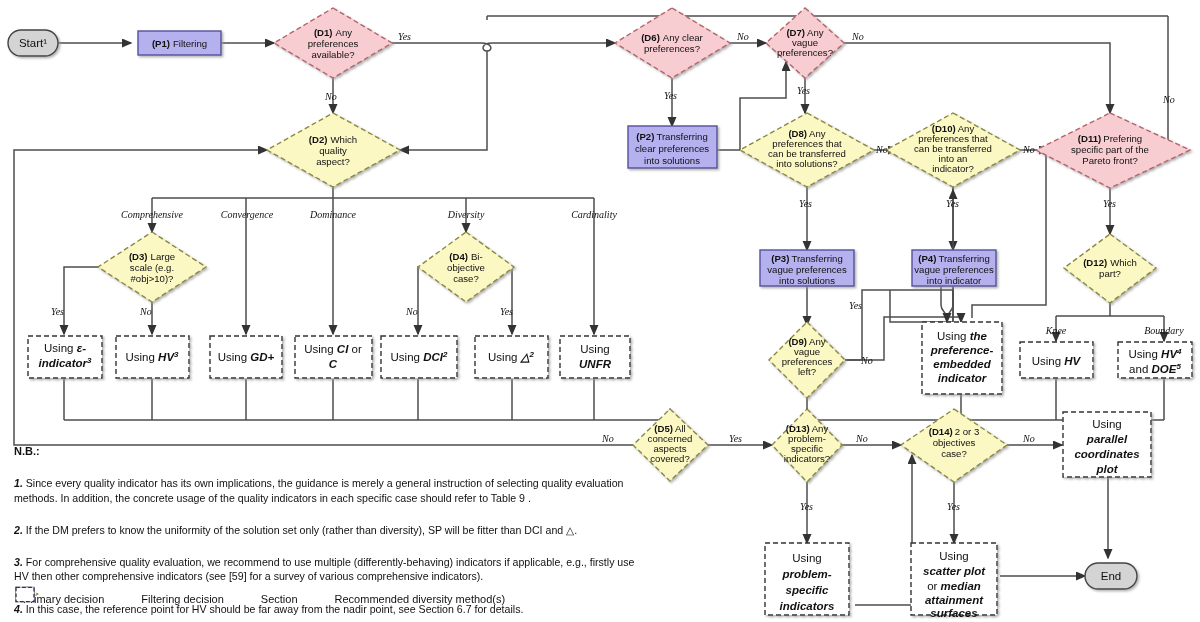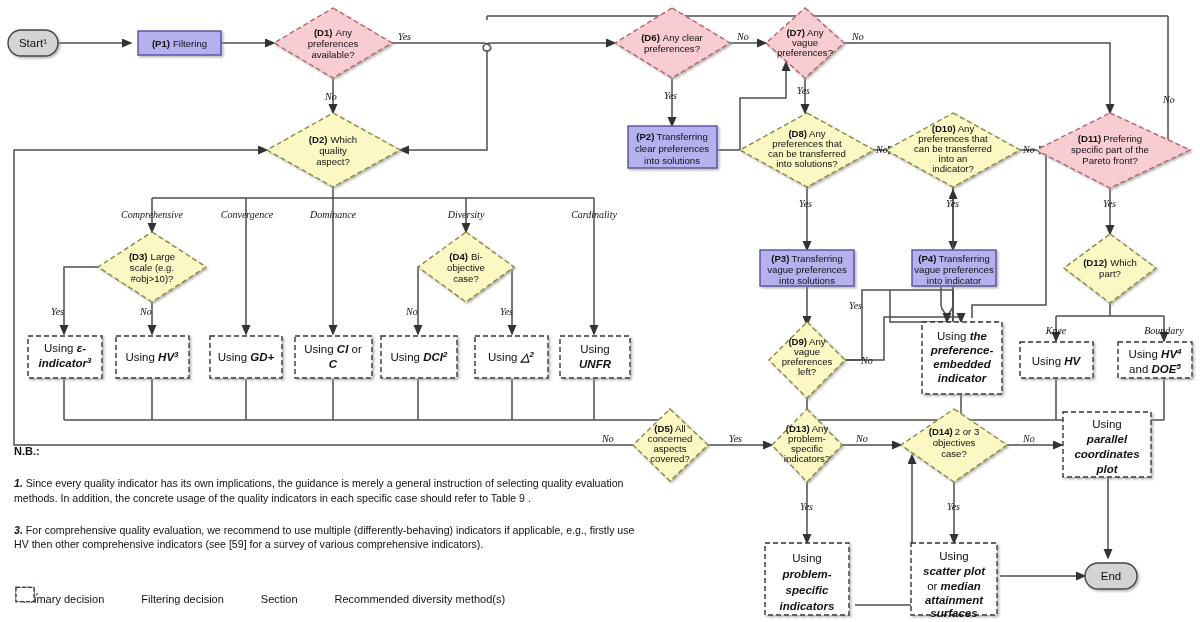--- a/index.html
+++ b/index.html
@@ -408,21 +408,23 @@
     <text class="lbl-branch" x="466" y="218" text-anchor="middle">Diversity</text>
     <text class="lbl-branch" x="594" y="218" text-anchor="middle">Cardinality</text>
     <text class="lbl-branch" x="1056" y="334" text-anchor="middle">Knee</text>
     <text class="lbl-branch" x="1164" y="334" text-anchor="middle">Boundary</text>
   </g>
 </svg>
 
 <div class="notes">
   <div class="hd">N.B.:</div>
   <p><span class="num">1.</span> <span>Since every quality indicator has its own implications, the guidance is merely a general instruction of selecting quality evaluation methods. In addition, the concrete usage of the quality indicators in each specific case should refer to Table 9 .</span></p>
+  <p><span class="num">2.</span> <span>If the DM prefers to know the uniformity of the solution set only (rather than diversity), SP will be fitter than DCI and △.</span></p>
   <p><span class="num">3.</span> <span>For comprehensive quality evaluation, we recommend to use multiple (differently-behaving) indicators if applicable, e.g., firstly use HV then other comprehensive indicators (see [59] for a survey of various comprehensive indicators).</span></p>
+  <p><span class="num">4.</span> <span>In this case, the reference point for HV should be far away from the nadir point, see Section 6.7 for details.</span></p>
 </div>
 
 <div class="legend">
   <div class="lg-item">
     <svg class="lg-di" viewBox="0 0 26 18">
       <path d="M13,1 L25,9 L13,17 L1,9 Z" fill="#f8cdd2" stroke="#b5646d" stroke-width="1.2" stroke-dasharray="4 2.4"></path>
     </svg>
     <span class="lg-txt">Primary decision</span>
   </div>
   <div class="lg-item">

